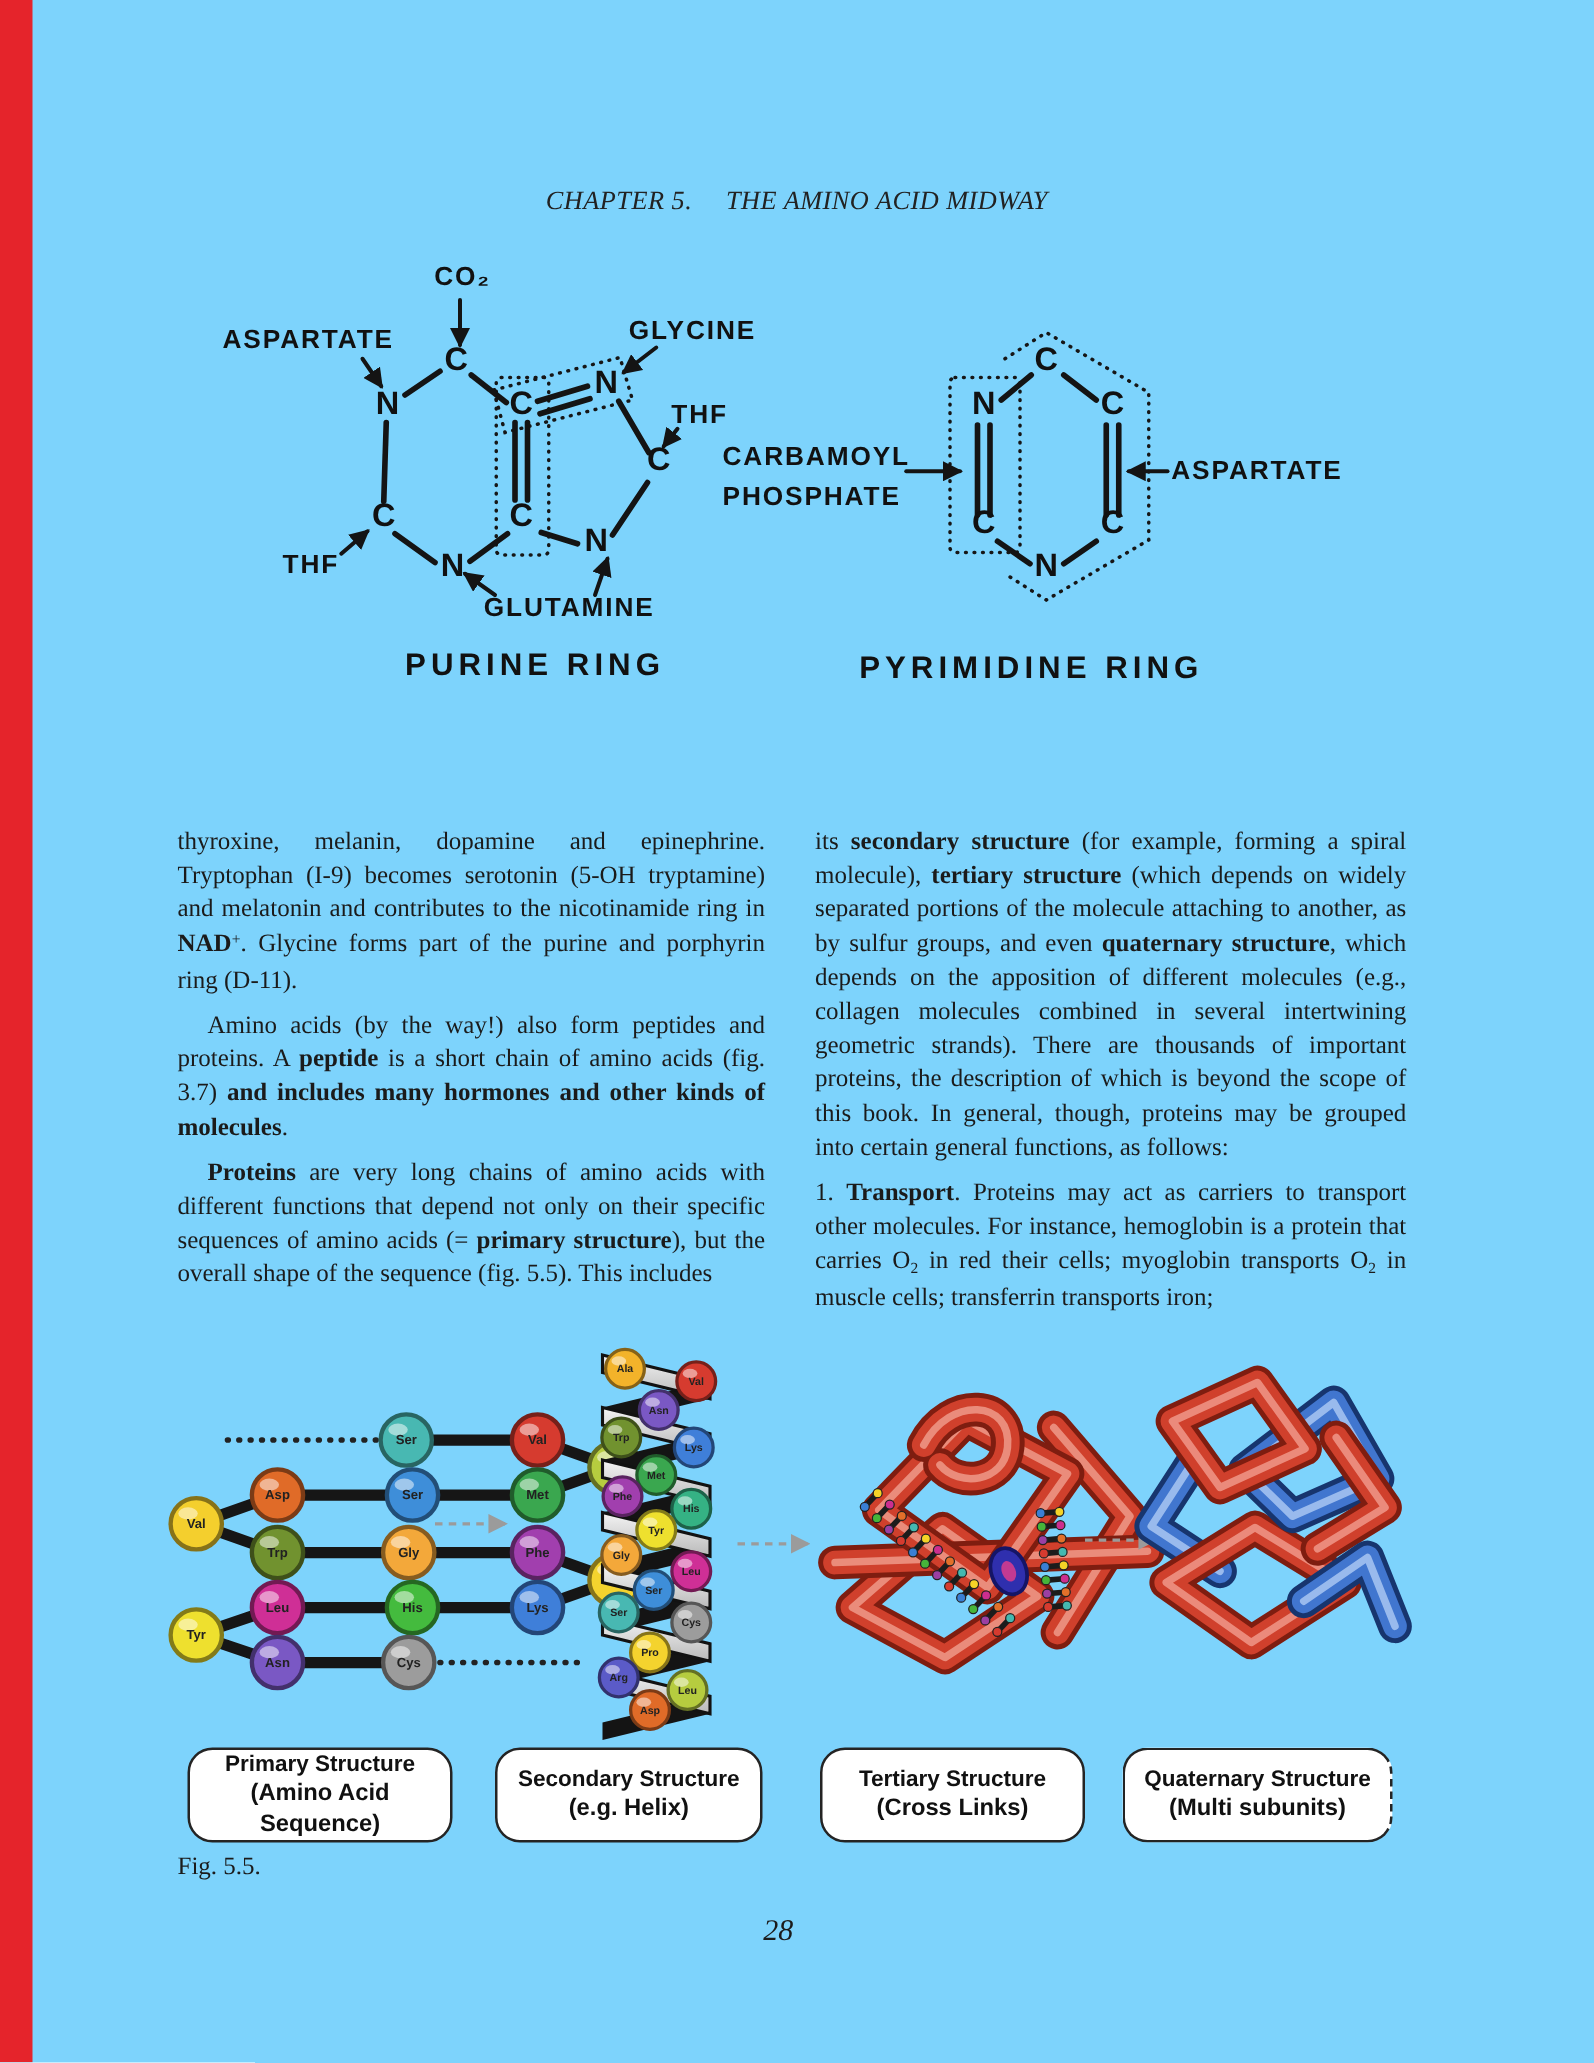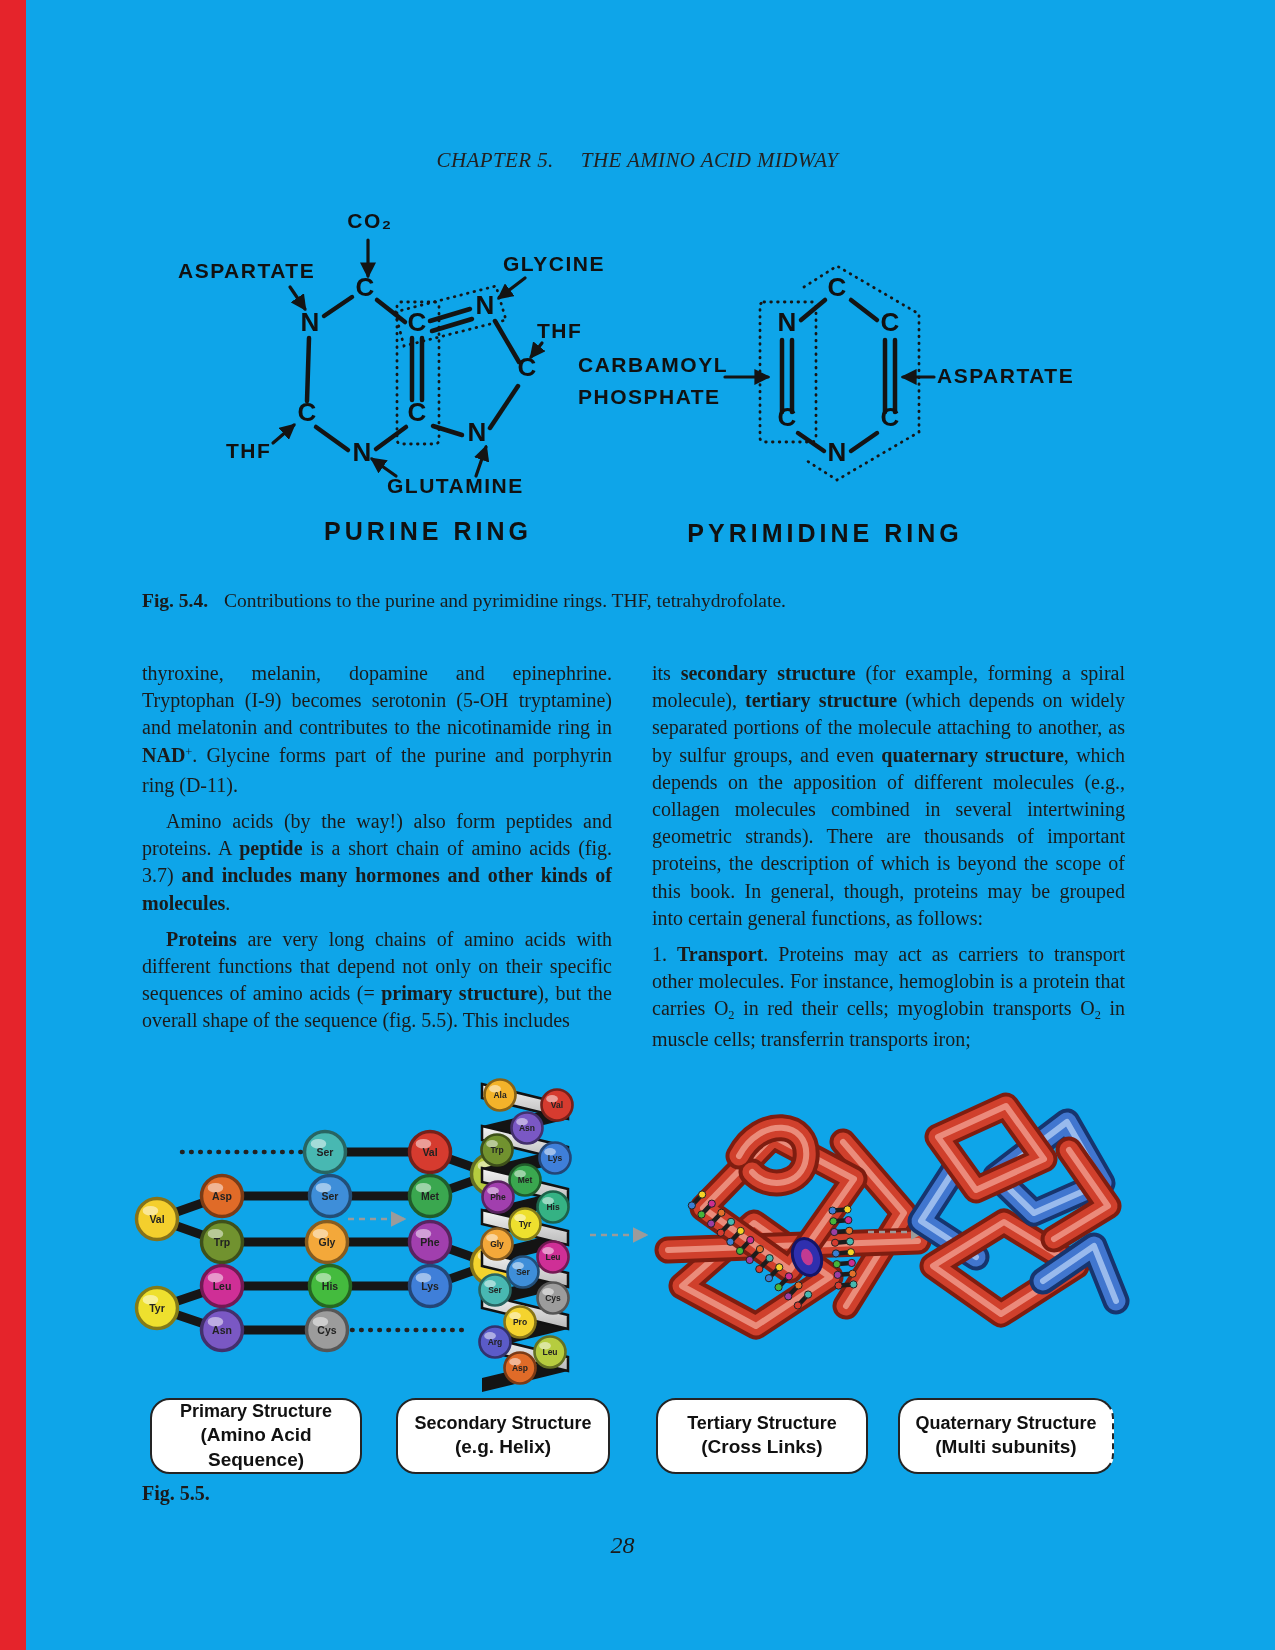--- a/index.html
+++ b/index.html
@@ -1,16 +1,16 @@
 <!DOCTYPE html>
 <html><head>
 <meta charset="utf-8">
 <style>
   html,body { margin:0; padding:0; background:#ffffff; }
-  .page { position:relative; width:1275px; height:1650px; background:#0ea5e9;
+  .page { position:relative; width:1275px; height:1650px; background:#7dd3fc;
           font-family:"Liberation Serif", serif; color:#1b1b1b; overflow:hidden; }
   .red-bar { position:absolute; left:0; top:0; width:26px; height:1650px; background:#e5242b; }
   .chapter-header { position:absolute; top:148px; left:0; width:1275px; text-align:center;
           font-style:italic; font-size:21px; letter-spacing:0.4px; color:#222; }
   svg { position:absolute; overflow:visible; }
   
   .bond { stroke:#141414; stroke-width:4.5; stroke-linecap:round; fill:none; }
   .arrow { stroke:#141414; stroke-width:3.2; stroke-linecap:round; fill:none; }
   .dotted { fill:none; stroke:#161616; stroke-width:2.8; stroke-dasharray:0.6 6.2; stroke-linecap:round; }
   text.atom { font-family:"Liberation Sans", sans-serif; font-weight:700; font-size:26px;
@@ -36,21 +36,21 @@
           font-size:31px; letter-spacing:0.5px; color:#1d1d1d; }
   text.bead { font-family:"Liberation Sans", sans-serif; font-weight:700; text-anchor:middle; fill:#222; }
   .dashedarrow { stroke:#9b9b9b; stroke-width:2.6; stroke-dasharray:6 5; fill:none; }
   .panel-label { position:absolute; top:1398px; height:72px; border:2.5px solid #242424;
           border-radius:20px; background:#fff; display:flex; flex-direction:column;
           justify-content:center; align-items:center; text-align:center;
           font-family:"Liberation Sans", sans-serif; font-weight:bold; color:#111; line-height:1.3; }
   .panel-label .l1 { font-size:18px; } .panel-label .l2 { font-size:19px; }
   .pl1 { left:150px; width:208px; } .pl2 { left:396px; width:210px; }
   .pl3 { left:656px; width:208px; } .pl4 { left:898px; width:212px; border-right-style:dashed; }
-  .fig55-caption { position:absolute; left:142px; top:1482px; font-weight:bold; font-size:20px; }
+  .fig55-caption { position:absolute; left:142px; top:1482px; font-weight:normal; font-size:20px; }
   .page-num { position:absolute; top:1532px; left:0; width:1245px; text-align:center;
           font-style:italic; font-size:24px; }
 </style>
 </head>
 <body>
 
 <div class="page">
   <div class="red-bar"></div>
 
   <div class="chapter-header">CHAPTER 5.  THE AMINO ACID MIDWAY</div>
@@ -137,23 +137,20 @@
         </g>
       <g id="pyrimidine-labels">
           <text x="438" y="182" class="hand" text-anchor="start">CARBAMOYL</text>
           <text x="438" y="214" class="hand" text-anchor="start">PHOSPHATE</text>
           <text x="797" y="193" class="hand" text-anchor="start">ASPARTATE</text>
         </g>
       <text class="hand ringtitle" x="685" y="352">PYRIMIDINE RING</text>
     </g>
   </svg>
 
-  <div class="caption54">
-    <span class="lbl">Fig. 5.4.</span><span>Contributions to the purine and pyrimidine rings. THF, tetrahydrofolate.</span>
-  </div>
 
   <div class="bodycol col-left" id="col-left">
       <p><span>thyroxine, melanin, dopamine and epinephrine. Tryptophan (I-9) becomes serotonin (5-OH tryptamine) and melatonin and contributes to the nicotinamide ring in </span><span class="b">NAD</span><sup>+</sup><span>. Glycine forms part of the purine and porphyrin ring (D-11).</span></p>
       <p class="ind"><span>Amino acids (by the way!) also form peptides and proteins. A </span><span class="b">peptide</span><span> is a short chain of amino acids (fig. 3.7) </span><span class="b">and includes many hormones and other kinds of molecules</span><span>.</span></p>
       <p class="ind"><span class="b">Proteins</span><span> are very long chains of amino acids with different functions that depend not only on their specific sequences of amino acids (= </span><span class="b">primary structure</span><span>), but the overall shape of the sequence (fig. 5.5). This includes</span></p>
     </div>
   <div class="bodycol col-right" id="col-right">
       <p><span>its </span><span class="b">secondary structure</span><span> (for example, forming a spiral molecule), </span><span class="b">tertiary structure</span><span> (which depends on widely separated portions of the molecule attaching to another, as by sulfur groups, and even </span><span class="b">quaternary structure</span><span>, which depends on the apposition of different molecules (e.g., collagen molecules combined in several intertwining geometric strands). There are thousands of important proteins, the description of which is beyond the scope of this book. In general, though, proteins may be grouped into certain general functions, as follows:</span></p>
       <p><span>1. </span><span class="b">Transport</span><span>. Proteins may act as carriers to transport other molecules. For instance, hemoglobin is a protein that carries O</span><sub>2</sub><span> in red their cells; myoglobin transports O</span><sub>2</sub><span> in muscle cells; transferrin transports iron;</span></p>
     </div>

